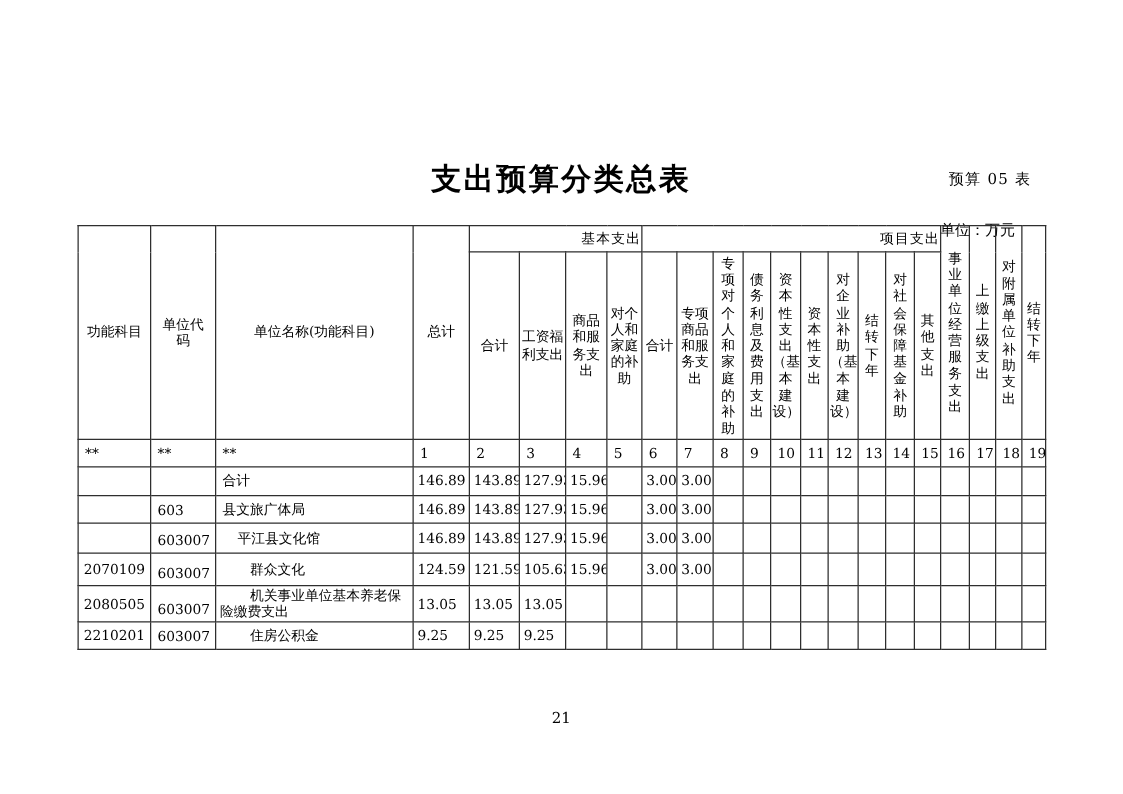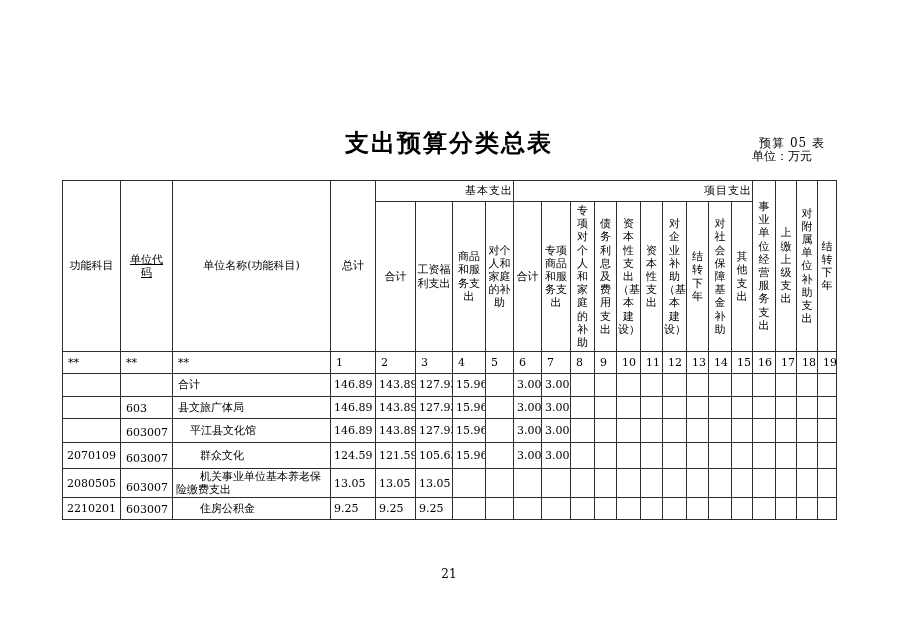--- a/index.html
+++ b/index.html
@@ -7,33 +7,33 @@
     width:898px;height:635px;background:#ffffff;position:relative;
     font-family:"DejaVu Serif","Liberation Serif",serif;color:#000;
     overflow:hidden;
   }
   .table-code{position:absolute;top:106px;right:73px;font-size:12px;letter-spacing:1px;margin-top:29px;}
   .doc-title{
     position:absolute;top:127px;left:0;width:100%;text-align:center;
     font-size:24px;font-weight:bold;letter-spacing:2px;
     font-family:Liberation Serif, serif;
   }
-  .unit-note{position:absolute;top:148px;right:86px;font-size:12px;}
+  .unit-note{position:absolute;top:176px;right:86px;font-size:12px;}
   .table-wrap{position:absolute;left:62px;top:180px;}
   table{border-collapse:collapse;table-layout:fixed;width:774px;}
   th,td{
     border:1px solid #2e2e2e;font-weight:normal;font-size:11px;
     line-height:1.2;overflow:hidden;padding:0;
   }
   th.group{height:20px;text-align:right;vertical-align:middle;letter-spacing:1px;}
   th.colh{
     text-align:center;vertical-align:middle;word-break:break-all;
     padding:2px 1px;
   }
-  th.pad-code{padding:2px 7px;text-decoration:underline;}
+  th.pad-code{padding:2px 7px;}
   td.idx{text-align:left;padding:1px 0 1px 5px;white-space:nowrap;}
   td.func{text-align:left;vertical-align:middle;padding-left:4px;white-space:nowrap;}
   td.code{text-align:left;vertical-align:bottom;padding:1px 0 3px 5px;white-space:nowrap;}
   td.name{text-align:left;vertical-align:middle;padding:1px 3px;word-break:break-all;}
   td.val{text-align:left;vertical-align:middle;padding-left:3px;white-space:nowrap;}
   .page-number{position:absolute;top:567px;left:0;width:100%;text-align:center;font-size:12px;}
 </style>
 </head>
 <body>
 

